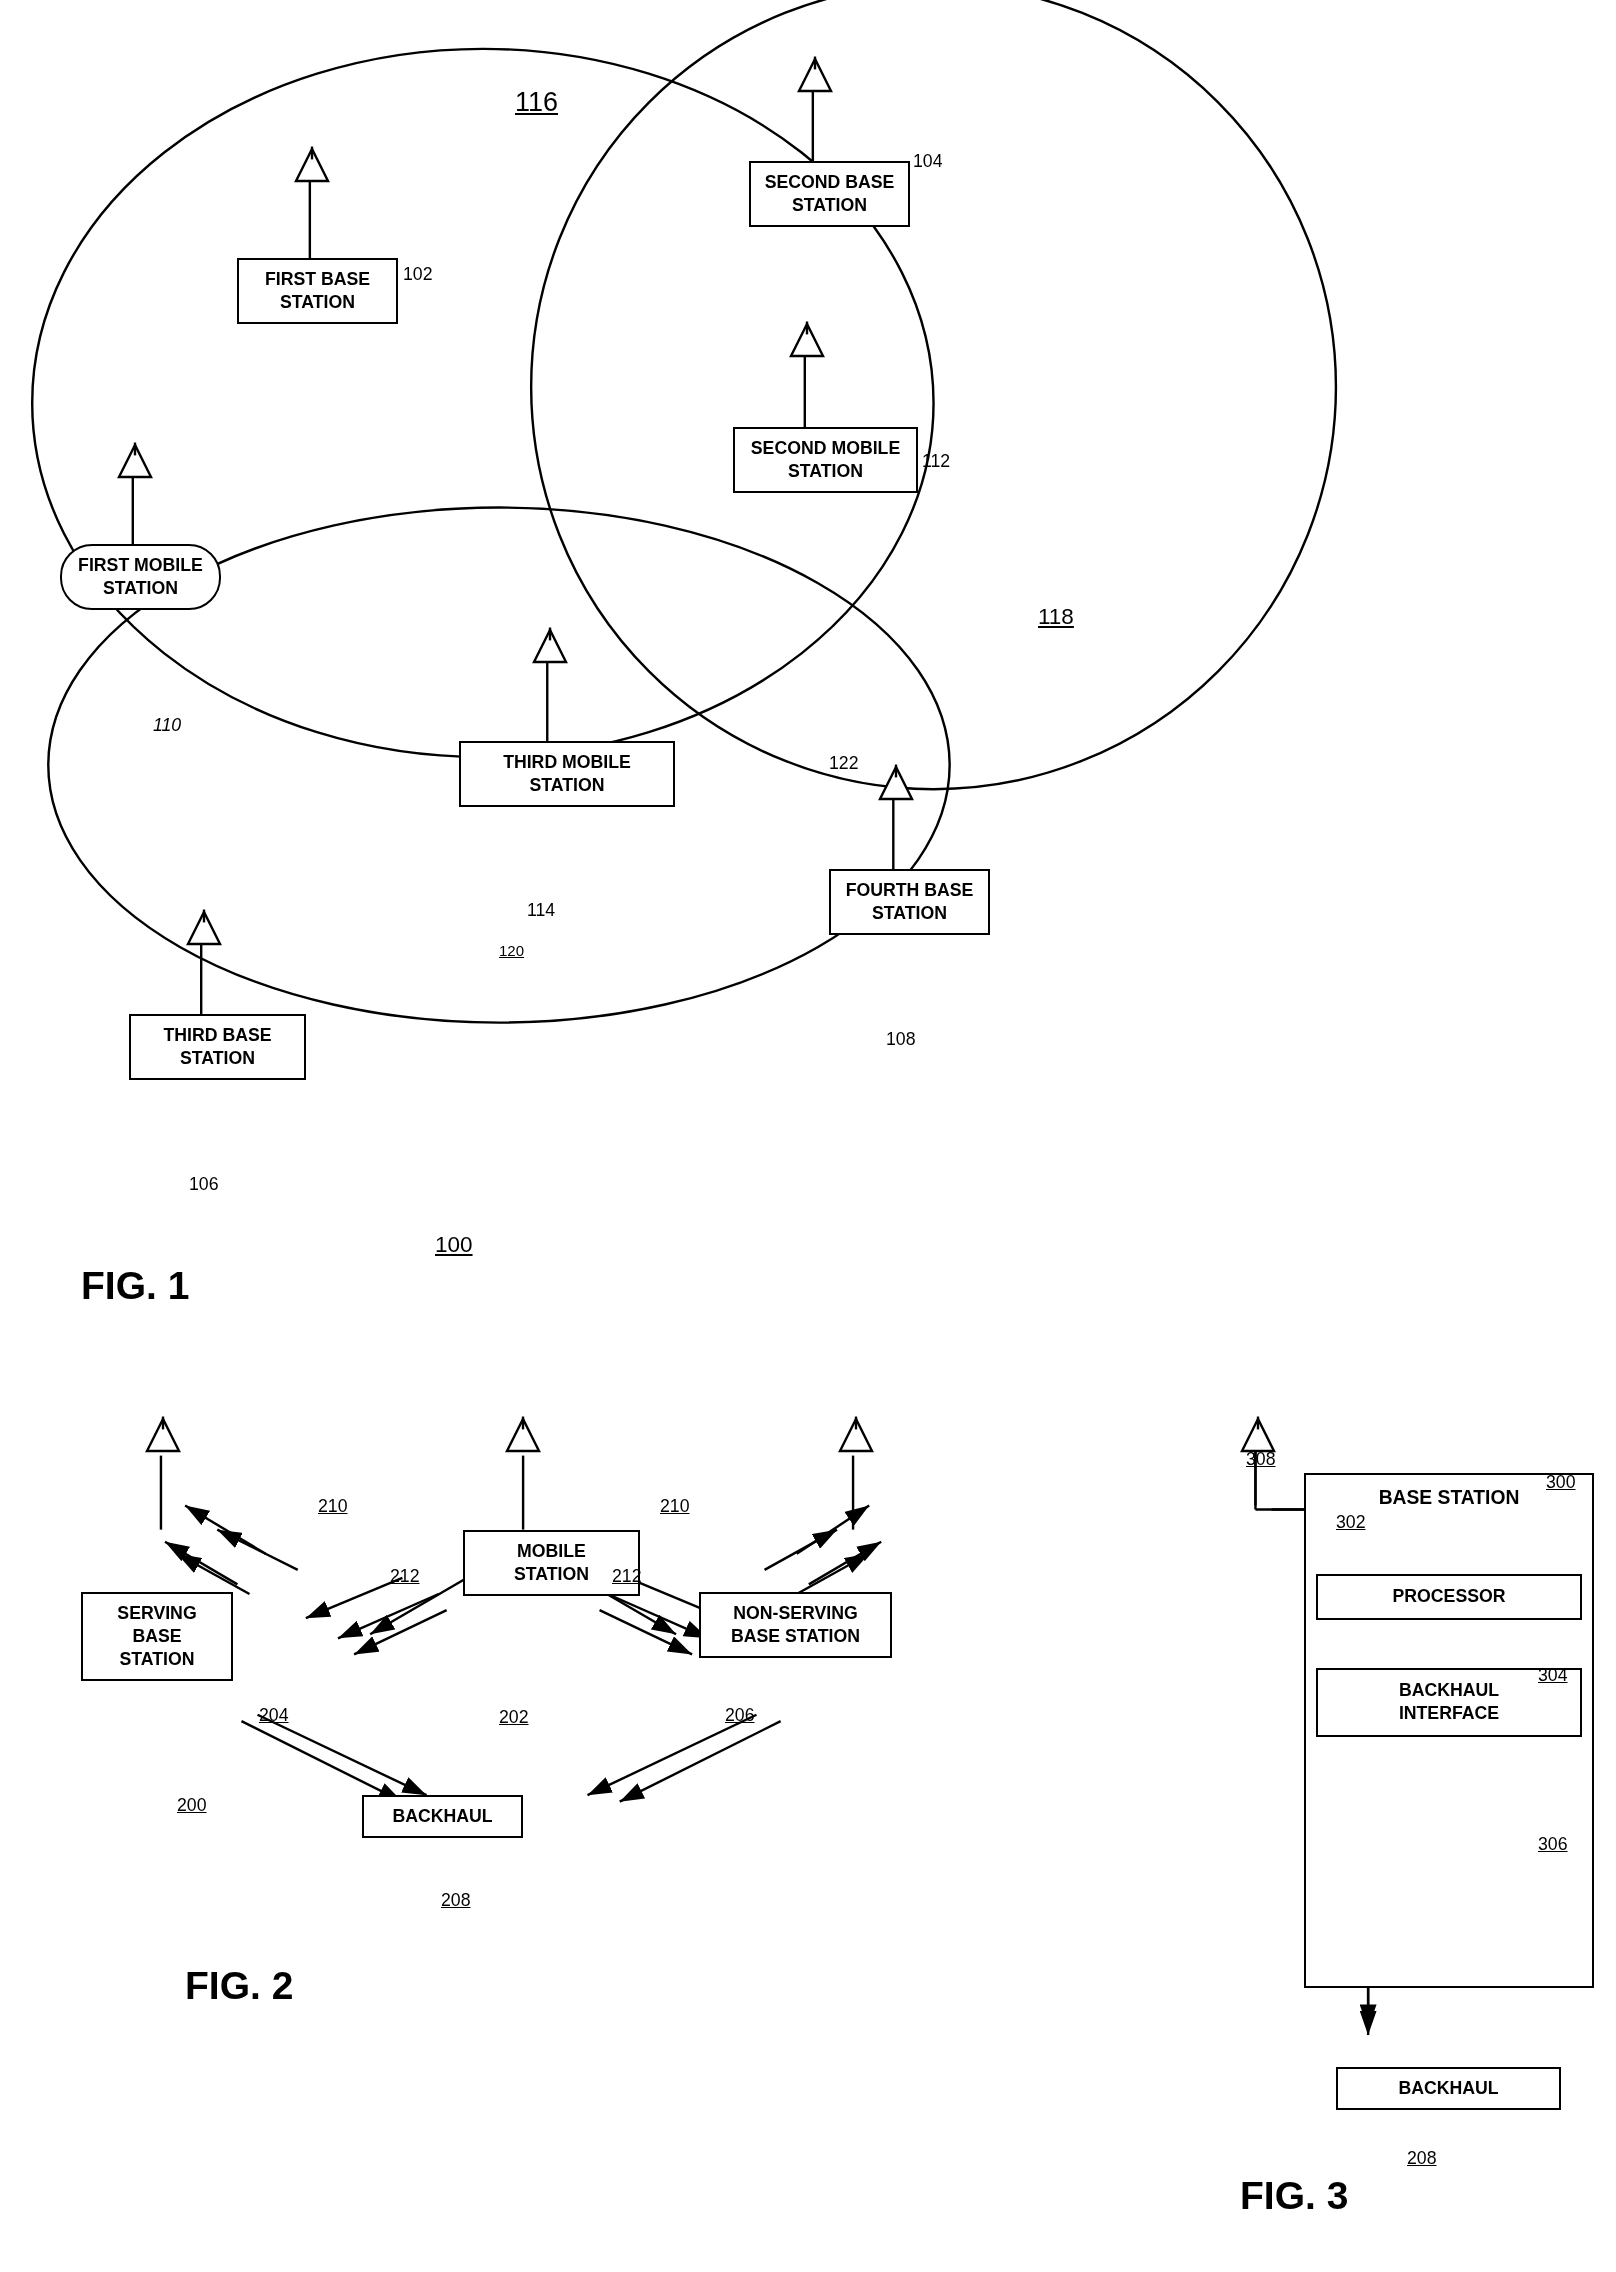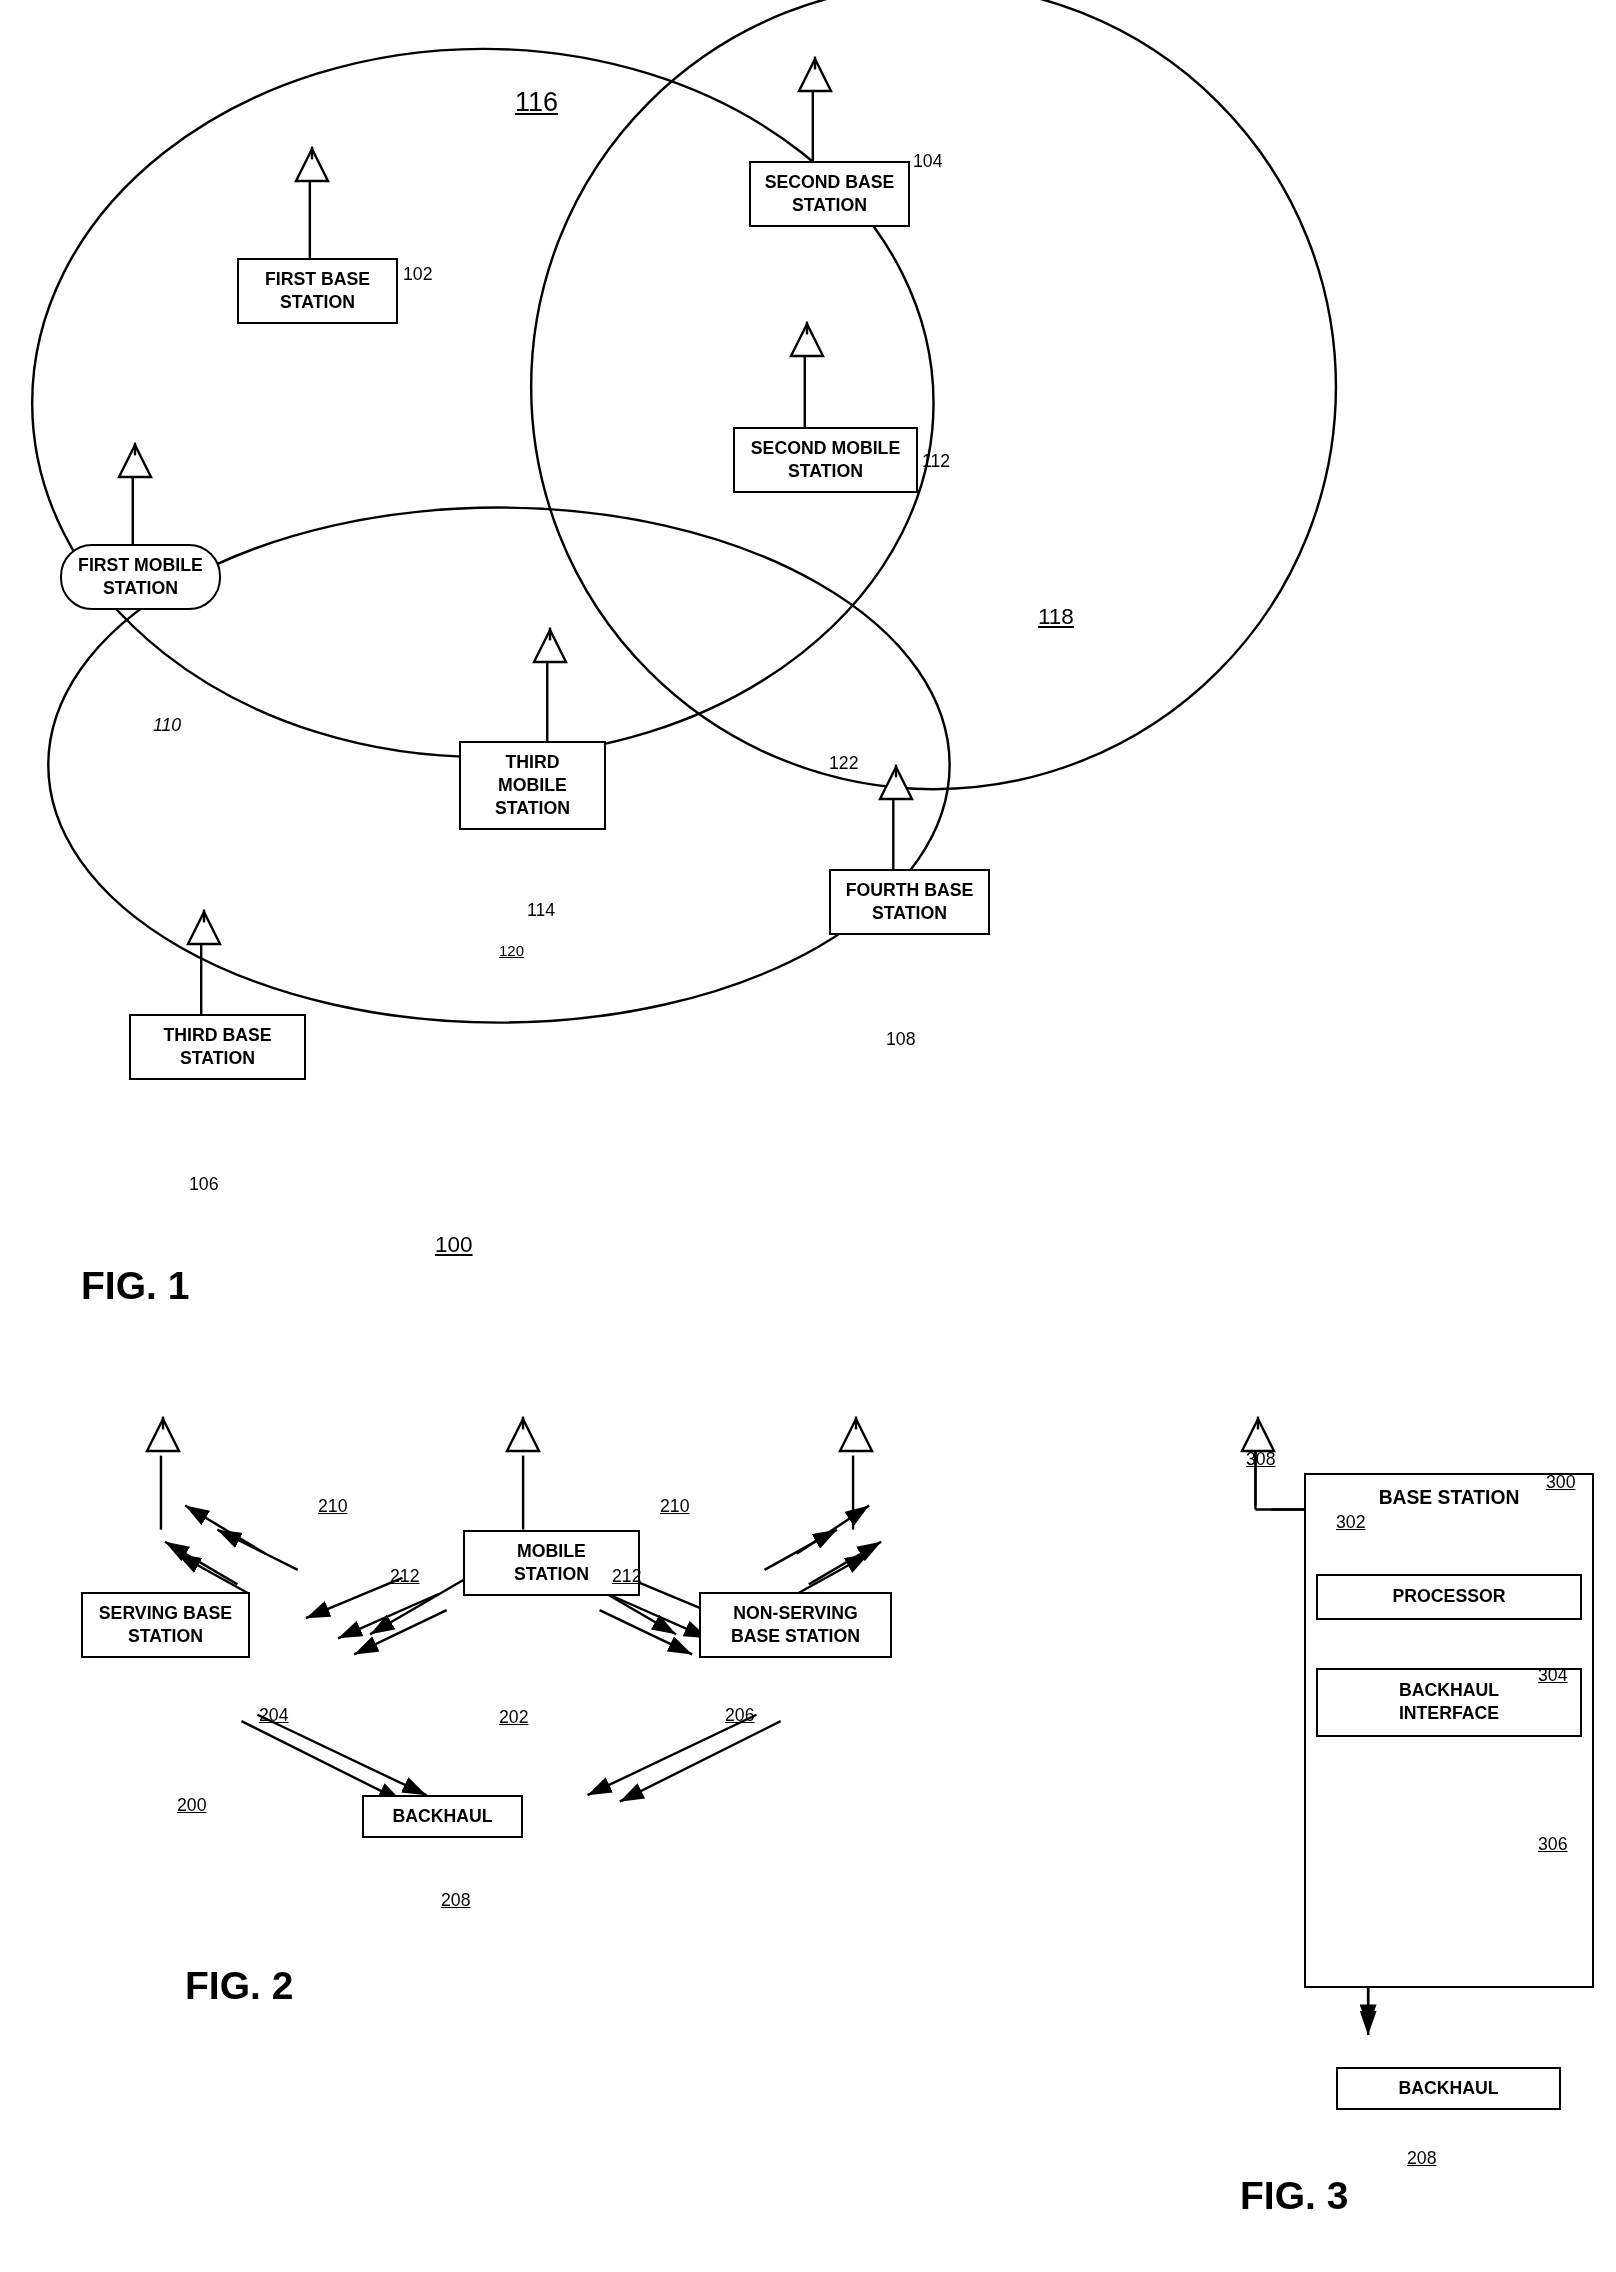--- a/index.html
+++ b/index.html
@@ -214,21 +214,21 @@
 MOBILE STATION</span>
   </div>
   <span class="ref-num" style="left:153px; top:715px;font-style:italic;">110</span>
 
   <div class="station-box" style="left:733px; top:427px; width:185px;">
     <span>SECOND
 MOBILE STATION</span>
   </div>
   <span class="ref-num" style="left:922px; top:451px;">112</span>
 
-  <div class="station-box" style="left:459px; top:741px; width:147px;">
+  <div class="station-box" style="left:459px; top:741px; width:216px;">
     <span>THIRD
 MOBILE STATION</span>
   </div>
   <span class="ref-num" style="left:527px; top:900px;">114</span>
 
   <span class="ref-num" style="left:515px; top:87px; font-size:27px; text-decoration:underline;">116</span>
   <span class="ref-num" style="left:1038px; top:604px; font-size:22.5px; text-decoration:underline;">118</span>
   <span class="ref-num" style="left:499px; top:942px; font-size:15px; text-decoration:underline;">120</span>
   <span class="ref-num" style="left:435px; top:1232px; font-size:22.5px; text-decoration:underline;">100</span>
   <span class="ref-num" style="left:829px; top:753px; font-size:17.7px;">122</span>
@@ -287,21 +287,21 @@
     <svg width="40" height="40" xmlns="http://www.w3.org/2000/svg" viewBox="0 0 50 50">
       <polygon points="25,5 5,45 45,45" fill="white" stroke="black" stroke-width="3"></polygon>
       <line x1="25" y1="2" x2="25" y2="18" stroke="black" stroke-width="3"></line>
     </svg>
   </div>
 
   <div class="station-box" style="left:435px; top:1530px; width:177px;margin-left:28px;">
     <span>MOBILE<br>STATION</span>
   </div>
 
-  <div class="station-box" style="left:81px; top:1592px; width:169px;">
+  <div class="station-box" style="left:81px; top:1592px; width:152px;">
     <span>SERVING BASE<br>STATION</span>
   </div>
 
   <div class="station-box" style="left:699px; top:1592px; width:193px;">
     <span>NON-SERVING<br>BASE STATION</span>
   </div>
 
   <div class="station-box" style="left:362px; top:1795px; width:161px;">
     <span>BACKHAUL</span>
   </div>

